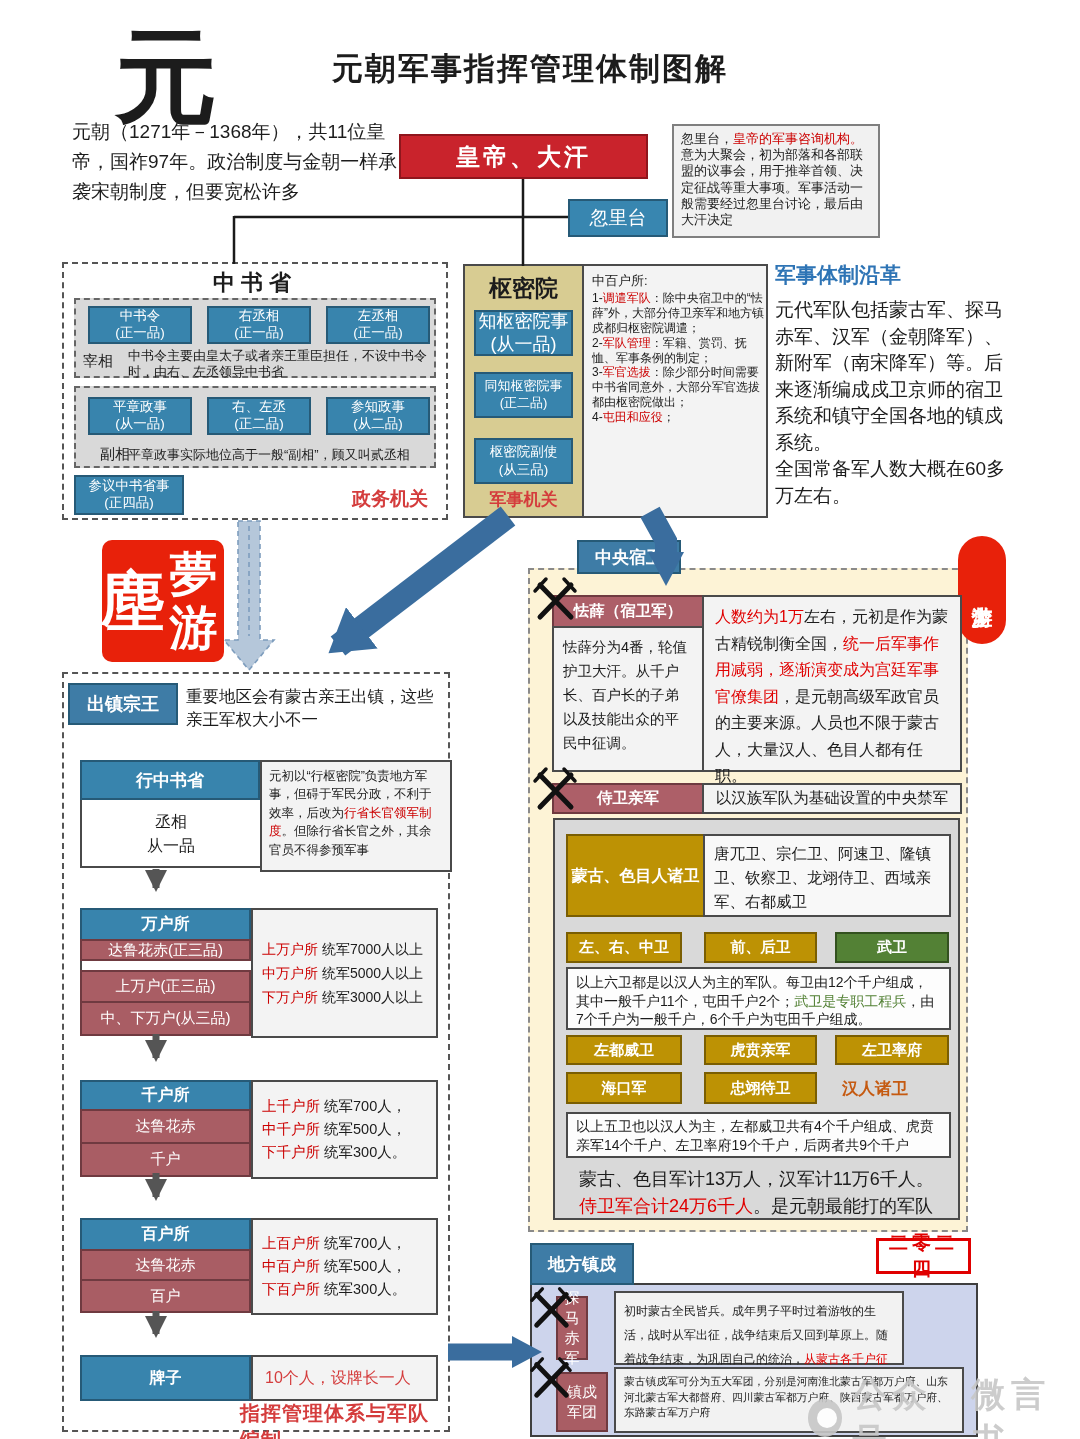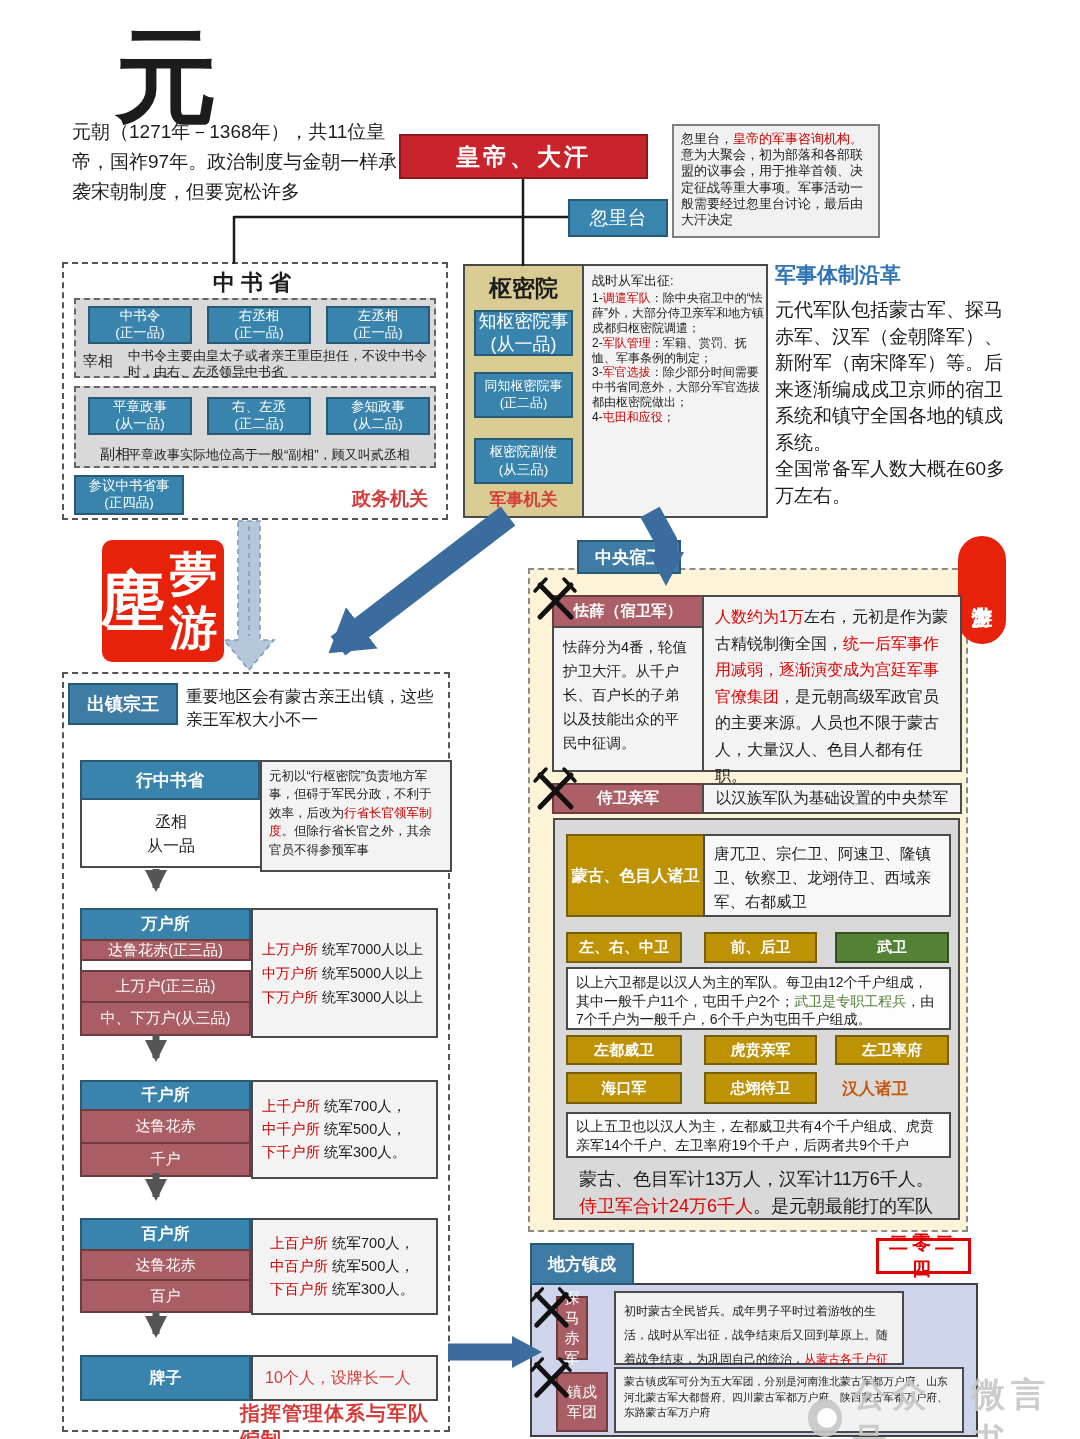--- a/index.html
+++ b/index.html
@@ -20,20 +20,21 @@
   .nowrap{white-space:nowrap;}
   .seal{background:#e8210a;color:#fff;border-radius:10px;}
   svg{display:block;}
 </style>
 </head>
 <body>
 
 <div id="canvas">
 
   <div class="abs" style="left:115px;top:10px;font-size:102px;font-weight:bold;font-family:'DejaVu Serif',serif;">元</div>
+  <div class="abs" style="left:280px;top:48px;width:500px;text-align:center;font-size:31px;font-weight:bold;letter-spacing:2px;">元朝军事指挥管理体制图解</div>
   <div class="abs" style="left:72px;top:117px;width:344px;font-size:19px;line-height:30px;">元朝（1271年－1368年），共11位皇帝，国祚97年。政治制度与金朝一样承袭宋朝制度，但要宽松许多</div>
 
   <div class="abs ctr" style="left:399px;top:134px;width:249px;height:45px;background:#c9232c;border:2px solid #8f161d;color:#fff;font-size:24px;font-weight:bold;letter-spacing:3px;">皇帝、大汗</div>
 
   <div class="abs ctr" style="left:568px;top:199px;width:100px;height:38px;background:#3886b0;border:2px solid #265a77;color:#fff;font-size:19px;">忽里台</div>
 
   <div class="abs" style="left:672px;top:124px;width:208px;height:114px;border:2px solid #7f7f7f;background:#f1f1f1;padding:5px 7px;font-size:13px;line-height:16.2px;"><span>忽里台，</span><span style="color: rgb(204, 0, 0);">皇帝的军事咨询机构。</span><span>意为大聚会，初为部落和各部联盟的议事会，用于推举首领、决定征战等重大事项。军事活动一般需要经过忽里台讨论，最后由大汗决定</span></div>
 
   <div class="abs dashpanel" style="left:62px;top:262px;width:386px;height:258px;">
     <div class="abs" style="left:0;top:4px;width:100%;text-align:center;font-size:22px;font-weight:bold;letter-spacing:6px;">中书省</div>
@@ -90,21 +91,21 @@
         <div>同知枢密院事</div>
         <div>(正二品)</div>
       </div>
       <div class="abs bluebox col" style="left:9px;top:172px;width:99px;height:46px;font-size:13.5px;line-height:1.3;">
         <div>枢密院副使</div>
         <div>(从三品)</div>
       </div>
       <div class="abs tag-red" style="left:0;bottom:5px;width:100%;text-align:center;font-size:17px;">军事机关</div>
     </div>
     <div class="abs" style="left:127px;top:8px;width:172px;font-size:12px;line-height:14.9px;">
-      <div style="font-size:13px;margin-bottom:2px;">战时从军出征:</div>
+      <div style="font-size:13px;margin-bottom:2px;">中百户所:</div>
       <div><span>1-</span><span style="color: rgb(204, 0, 0);">调遣军队</span><span>：除中央宿卫中的“怯薛”外，大部分侍卫亲军和地方镇戍都归枢密院调遣；</span></div>
       <div><span>2-</span><span style="color: rgb(204, 0, 0);">军队管理</span><span>：军籍、赏罚、抚恤、军事条例的制定；</span></div>
       <div><span>3-</span><span style="color: rgb(204, 0, 0);">军官选拔</span><span>：除少部分时间需要中书省同意外，大部分军官选拔都由枢密院做出；</span></div>
       <div><span>4-</span><span style="color: rgb(204, 0, 0);">屯田和应役</span><span>；</span></div>
     </div>
   </div>
 
   <div class="abs" style="left:775px;top:261px;width:240px;">
     <div style="color:#2e74b5;font-size:21px;font-weight:bold;margin-bottom:8px;">军事体制沿革</div>
     <div style="font-size:19px;line-height:26.5px;">元代军队包括蒙古军、探马赤军、汉军（金朝降军）、新附军（南宋降军）等。后来逐渐编成戍卫京师的宿卫系统和镇守全国各地的镇戍系统。</div>
@@ -152,21 +153,21 @@
         <div class="nowrap"><span style="color: rgb(204, 0, 0);">上千户所</span><span> 统军700人，</span></div>
         <div class="nowrap"><span style="color: rgb(204, 0, 0);">中千户所</span><span> 统军500人，</span></div>
         <div class="nowrap"><span style="color: rgb(204, 0, 0);">下千户所</span><span> 统军300人。</span></div>
       </div>
     </div>
 
     <div class="abs" style="left:16px;top:544px;width:354px;height:93px;border:2px solid #4a4a4a;background:#fff;">
       <div class="abs bluebox ctr" style="left:-2px;top:-2px;width:171px;height:33px;font-size:16px;font-weight:bold;">百户所</div>
       <div class="abs redrow ctr" style="left:-2px;top:29px;width:171px;height:32px;font-size:15px;">达鲁花赤</div>
       <div class="abs redrow ctr" style="left:-2px;top:59px;width:171px;height:34px;font-size:15px;">百户</div>
-      <div class="abs" style="left:169px;top:-2px;width:187px;height:97px;background:#f3f3f3;border:2px solid #4a4a4a;display:flex;flex-direction:column;justify-content:center;padding-left:17px;font-size:14.5px;line-height:23px;">
+      <div class="abs" style="left:169px;top:-2px;width:187px;height:97px;background:#f3f3f3;border:2px solid #4a4a4a;display:flex;flex-direction:column;justify-content:center;padding-left:9px;font-size:14.5px;line-height:23px;">
         <div class="nowrap"><span style="color: rgb(204, 0, 0);">上百户所</span><span> 统军700人，</span></div>
         <div class="nowrap"><span style="color: rgb(204, 0, 0);">中百户所</span><span> 统军500人，</span></div>
         <div class="nowrap"><span style="color: rgb(204, 0, 0);">下百户所</span><span> 统军300人。</span></div>
       </div>
     </div>
 
     <div class="abs" style="left:16px;top:681px;width:354px;height:42px;border:2px solid #4a4a4a;background:#fff;">
       <div class="abs bluebox ctr" style="left:-2px;top:-2px;width:171px;height:46px;font-size:16px;font-weight:bold;">牌子</div>
       <div class="abs" style="left:169px;top:-2px;width:187px;height:46px;background:#f3f3f3;border:2px solid #4a4a4a;display:flex;align-items:center;padding-left:12px;font-size:16px;color:#d43c3c;">10个人，设牌长一人</div>
     </div>

